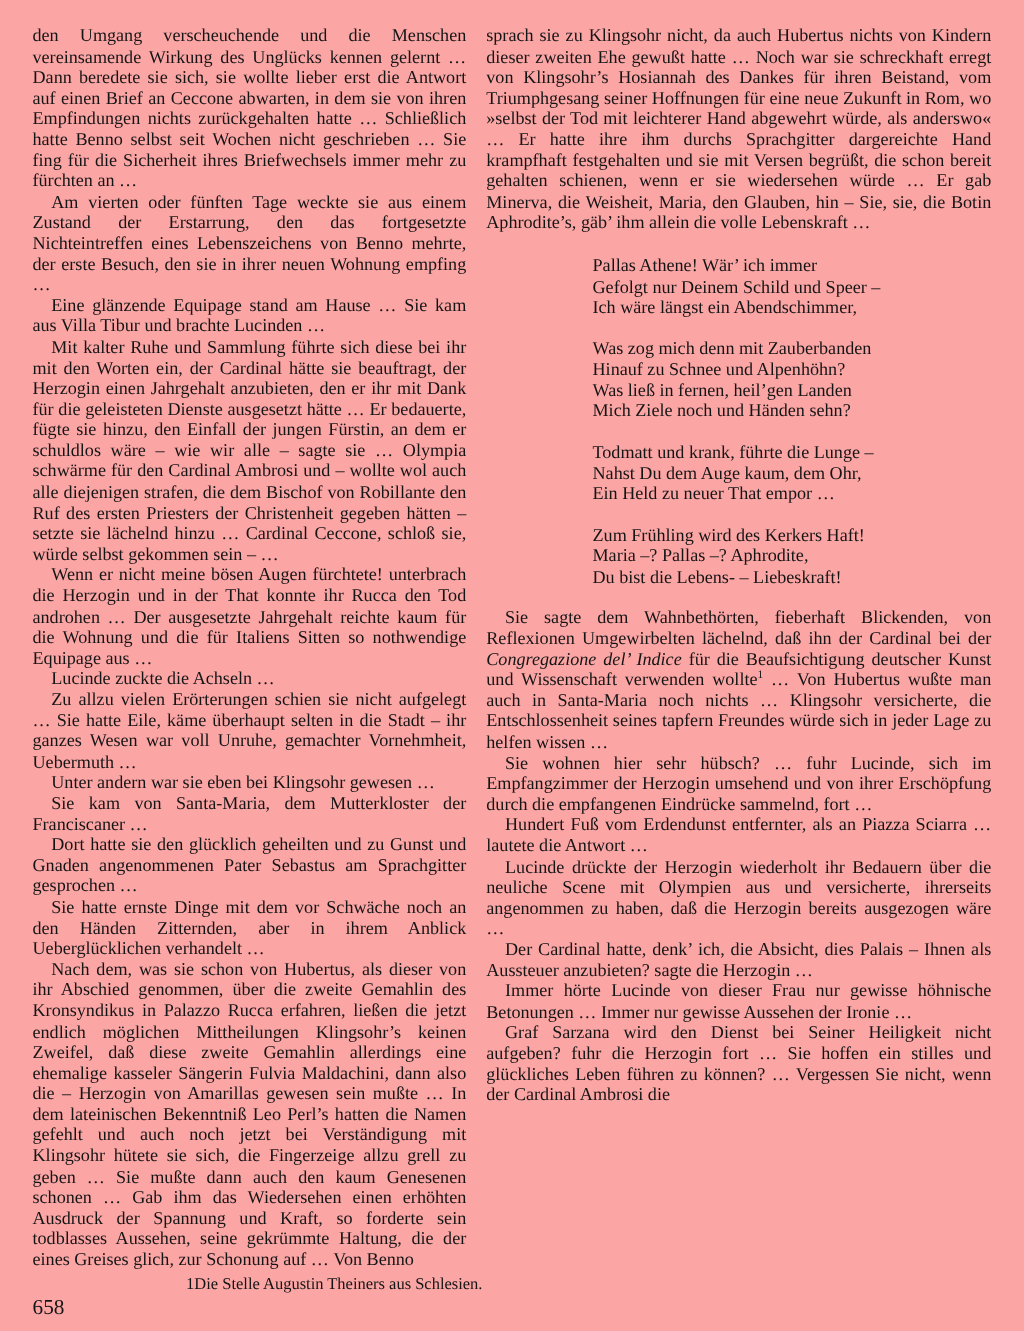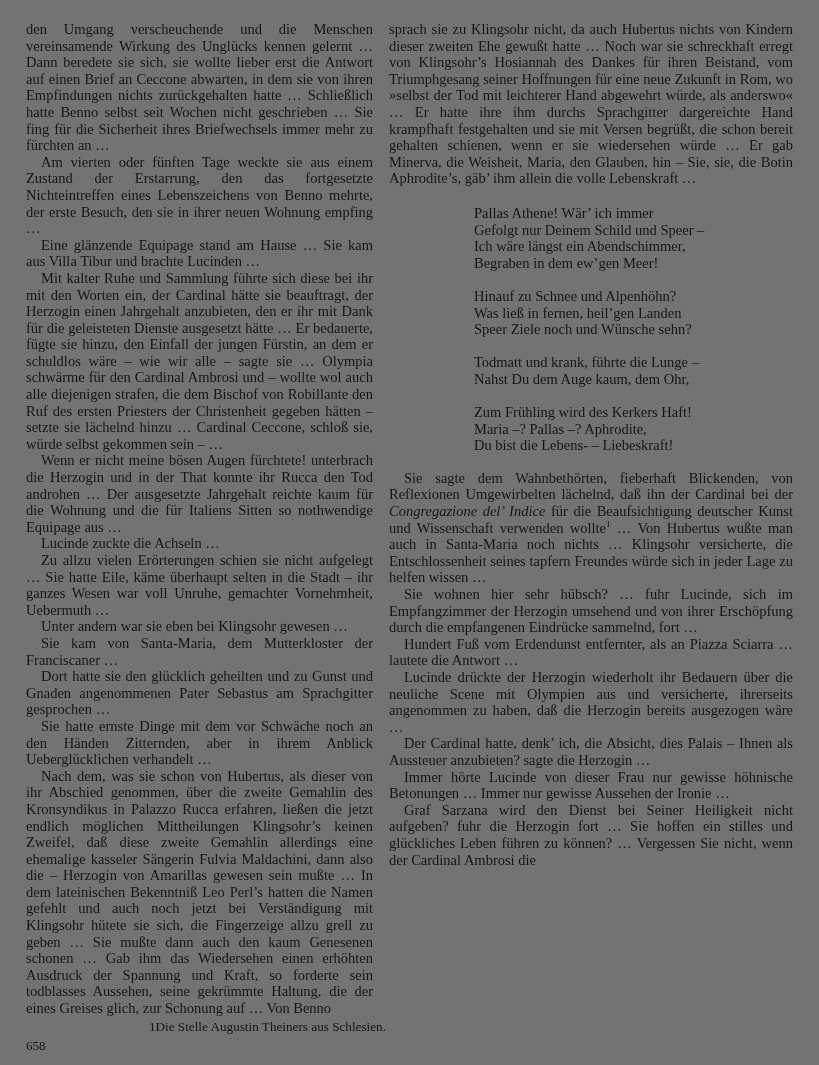--- a/index.html
+++ b/index.html
@@ -1,20 +1,20 @@
 <!DOCTYPE html>
 <html lang="de"><head>
 <meta charset="utf-8">
 <style>
   html, body { margin: 0; padding: 0; background: #ffffff; }
   .page {
     position: relative;
     width: 819px;
     height: 1065px;
-    background: #737373;
+    background: #fca5a5;
     color: #151515;
     font-family: "Liberation Serif", "DejaVu Serif", serif;
     overflow: hidden;
   }
   .columns {
     position: absolute;
     top: 21px;
     left: 26px;
     display: flex;
   }
@@ -46,21 +46,21 @@
     width: 360px;
     font-size: 13.2px;
     line-height: 16px;
     text-align: right;
   }
   .footnote-marker { display: inline-block; min-width: 30px; }
   .page-number {
     position: absolute;
     left: 26px;
     top: 1038px;
-    font-size: 13px;
+    font-size: 17px;
     line-height: 16px;
   }
 </style>
 </head>
 <body>
 
 <div class="page">
   <div class="columns">
     <div class="col col-left">
         <p class="para"><span>den Umgang verscheuchende und die Menschen vereinsamende Wirkung des Unglücks kennen gelernt … Dann beredete sie sich, sie wollte lieber erst die Antwort auf einen Brief an Ceccone abwarten, in dem sie von ihren Empfindungen nichts zurückgehalten hatte … Schließlich hatte Benno selbst seit Wochen nicht geschrieben … Sie fing für die Sicherheit ihres Briefwechsels immer mehr zu fürchten an …</span></p>
@@ -76,30 +76,31 @@
         <p class="para indent"><span>Sie hatte ernste Dinge mit dem vor Schwäche noch an den Händen Zitternden, aber in ihrem Anblick Ueberglücklichen verhandelt …</span></p>
         <p class="para indent"><span>Nach dem, was sie schon von Hubertus, als dieser von ihr Abschied genommen, über die zweite Gemahlin des Kronsyndikus in Palazzo Rucca erfahren, ließen die jetzt endlich möglichen Mittheilungen Klingsohr’s keinen Zweifel, daß diese zweite Gemahlin allerdings eine ehemalige kasseler Sängerin Fulvia Maldachini, dann also die – Herzogin von Amarillas gewesen sein mußte … In dem lateinischen Bekenntniß Leo Perl’s hatten die Namen gefehlt und auch noch jetzt bei Verständigung mit Klingsohr hütete sie sich, die Fingerzeige allzu grell zu geben … Sie mußte dann auch den kaum Genesenen schonen … Gab ihm das Wiedersehen einen erhöhten Ausdruck der Spannung und Kraft, so forderte sein todblasses Aussehen, seine gekrümmte Haltung, die der eines Greises glich, zur Schonung auf … Von Benno</span></p>
       </div>
     <div class="col col-right">
         <p class="para"><span>sprach sie zu Klingsohr nicht, da auch Hubertus nichts von Kindern dieser zweiten Ehe gewußt hatte … Noch war sie schreckhaft erregt von Klingsohr’s Hosiannah des Dankes für ihren Beistand, vom Triumphgesang seiner Hoffnungen für eine neue Zukunft in Rom, wo »selbst der Tod mit leichterer Hand abgewehrt würde, als anderswo« … Er hatte ihre ihm durchs Sprachgitter dargereichte Hand krampfhaft festgehalten und sie mit Versen begrüßt, die schon bereit gehalten schienen, wenn er sie wiedersehen würde … Er gab Minerva, die Weisheit, Maria, den Glauben, hin – Sie, sie, die Botin Aphrodite’s, gäb’ ihm allein die volle Lebenskraft …</span></p>
         <div class="poem">
           <div class="stanza">
             <div class="poem-line">Pallas Athene! Wär’ ich immer</div>
             <div class="poem-line">Gefolgt nur Deinem Schild und Speer –</div>
             <div class="poem-line">Ich wäre längst ein Abendschimmer,</div>
-            <div class="poem-line">Begraben in dem ew’gen Meer!</div>
           </div>
           <div class="stanza">
+            <div class="poem-line">Was zog mich denn mit Zauberbanden</div>
             <div class="poem-line">Hinauf zu Schnee und Alpenhöhn?</div>
             <div class="poem-line">Was ließ in fernen, heil’gen Landen</div>
-            <div class="poem-line">Speer Ziele noch und Wünsche sehn?</div>
+            <div class="poem-line">Mich Ziele noch und Händen sehn?</div>
           </div>
           <div class="stanza">
             <div class="poem-line">Todmatt und krank, führte die Lunge –</div>
             <div class="poem-line">Nahst Du dem Auge kaum, dem Ohr,</div>
+            <div class="poem-line">Ein Held zu neuer That empor …</div>
           </div>
           <div class="stanza">
             <div class="poem-line">Zum Frühling wird des Kerkers Haft!</div>
             <div class="poem-line">Maria –? Pallas –? Aphrodite,</div>
             <div class="poem-line">Du bist die Lebens- – Liebeskraft!</div>
           </div>
         </div>
         <p class="para indent"><span>Sie sagte dem Wahnbethörten, fieberhaft Blickenden, von Reflexionen Umgewirbelten lächelnd, daß ihn der Cardinal bei der </span><em>Congregazione del’ Indice</em><span> für die Beaufsichtigung deutscher Kunst und Wissenschaft verwenden wollte</span><sup>1</sup><span> … Von Hubertus wußte man auch in Santa-Maria noch nichts … Klingsohr versicherte, die Entschlossenheit seines tapfern Freundes würde sich in jeder Lage zu helfen wissen …</span></p>
         <p class="para indent"><span>Sie wohnen hier sehr hübsch? … fuhr Lucinde, sich im Empfangzimmer der Herzogin umsehend und von ihrer Erschöpfung durch die empfangenen Eindrücke sammelnd, fort …</span></p>
         <p class="para indent"><span>Hundert Fuß vom Erdendunst entfernter, als an Piazza Sciarra … lautete die Antwort …</span></p>

